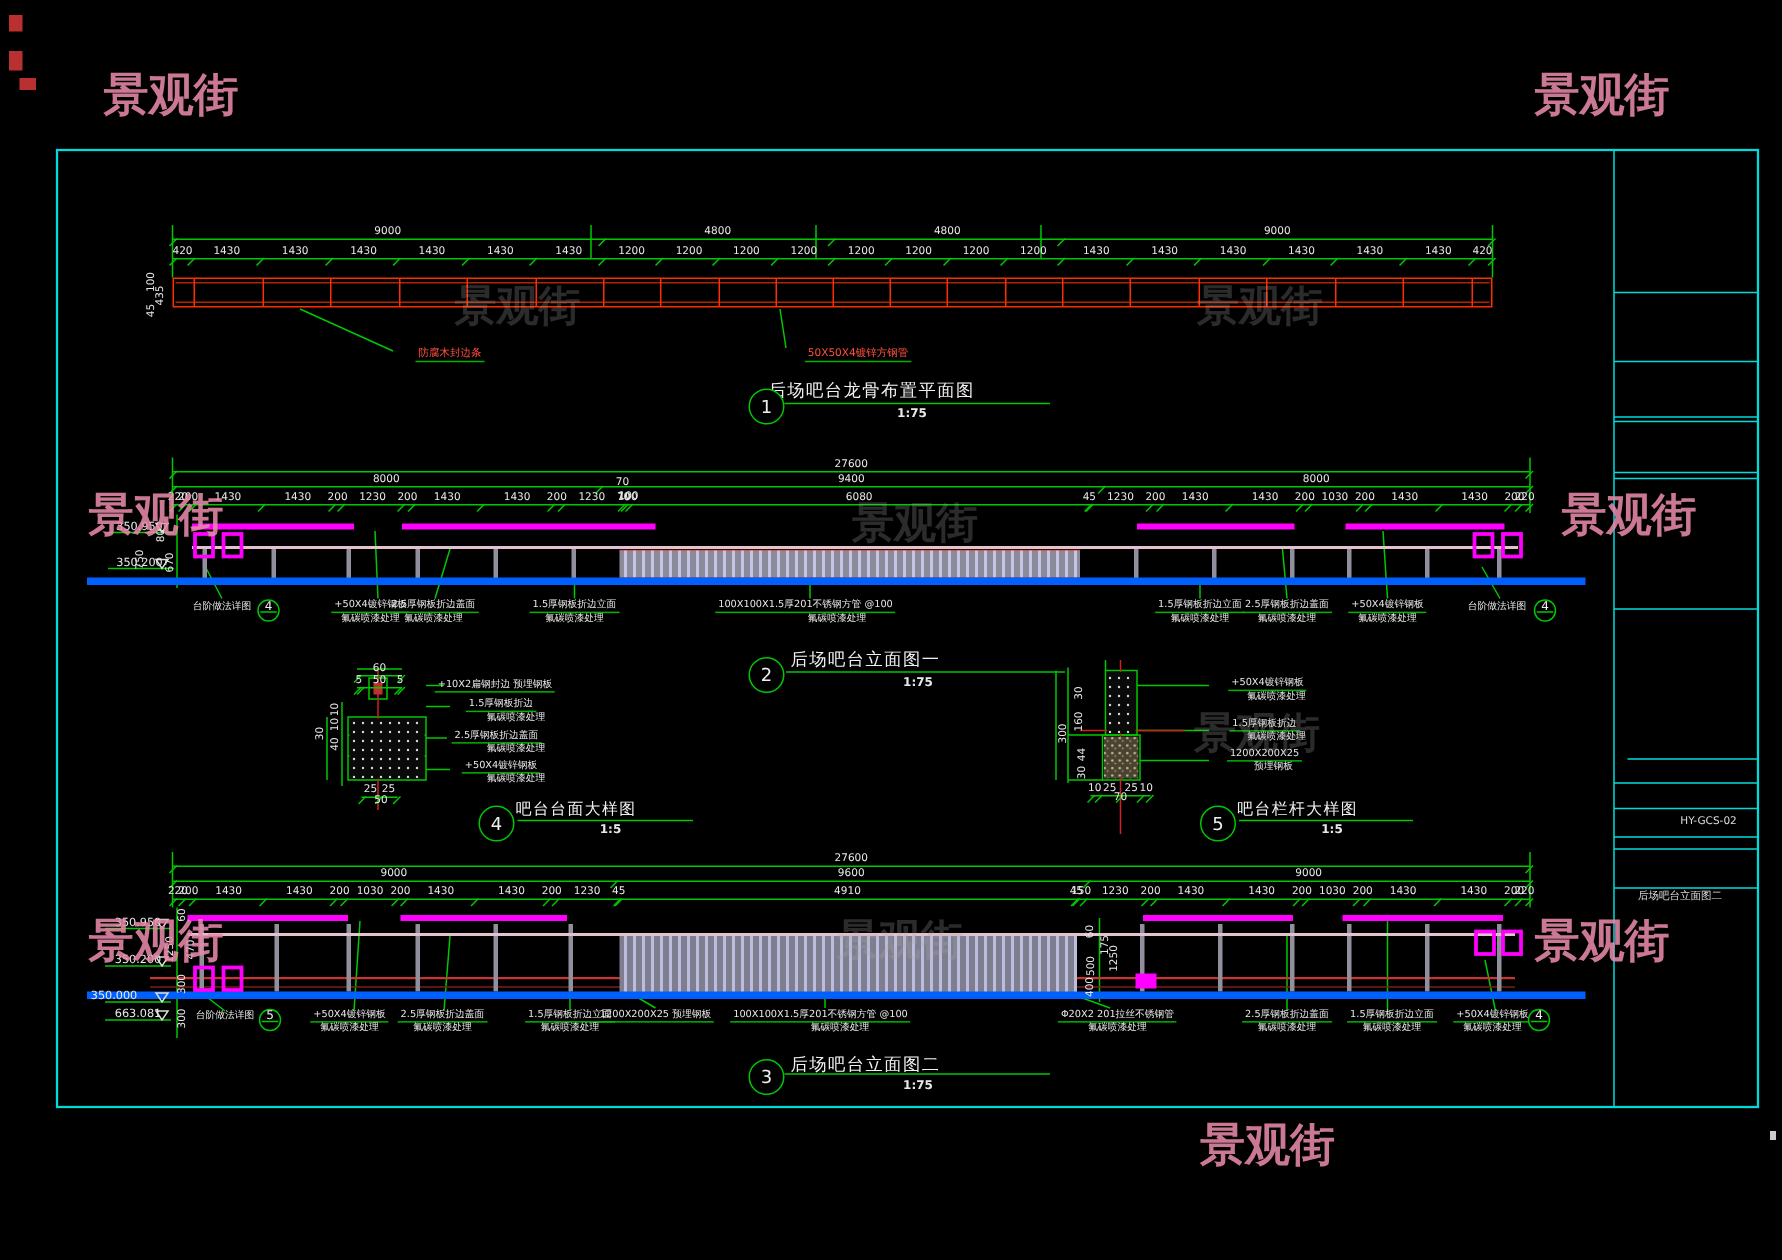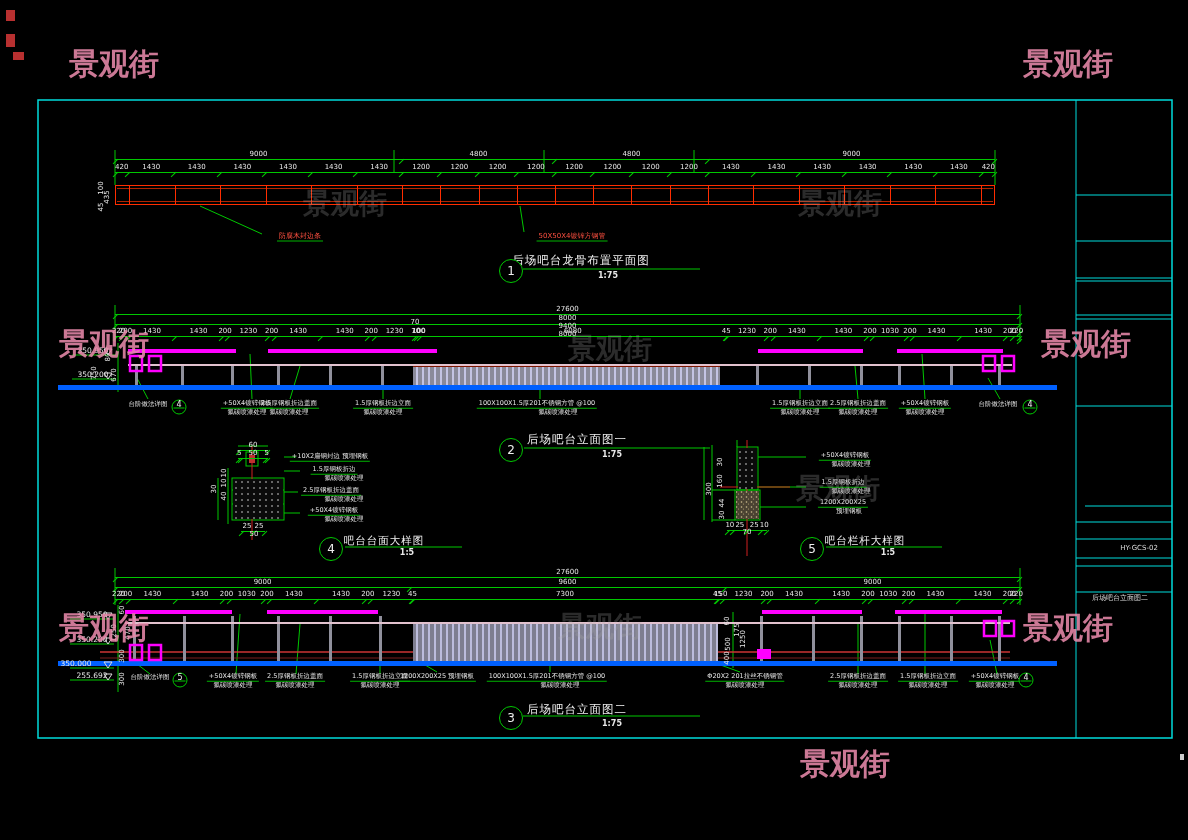--- a/index.html
+++ b/index.html
@@ -231,21 +231,21 @@
     <span class="t lb" style="left: 851px; top: 464px;">氟碳喷漆处理</span>
     <span class="t lb u" style="left: 843px; top: 483px;">1.5厚钢板折边</span>
     <span class="t lb" style="left: 851px; top: 491px;">氟碳喷漆处理</span>
     <span class="t lb u" style="left: 843px; top: 503px;">1200X200X25</span>
     <span class="t lb" style="left: 849px; top: 511px;">预埋钢板</span>
     <span class="t tt2" style="left: 865px; top: 540px;">吧台栏杆大样图</span>
     <span class="t sc" style="left: 888px; top: 553px;">1:5</span>
     <span class="t lv" style="left: 92px; top: 615px;">350.950</span>
     <span class="t lv" style="left: 92px; top: 640px;">350.200</span>
     <span class="t lv" style="left: 76px; top: 664px;">350.000</span>
-    <span class="t lv" style="left: 92px; top: 676px;">255.692</span>
+    <span class="t lv" style="left: 92px; top: 676px;">663.081</span>
     <span class="t d rot" style="left: 122px; top: 610px;">60</span>
     <span class="t d rot" style="left: 114px; top: 633px;">1250</span>
     <span class="t d rot" style="left: 128px; top: 633px;">470</span>
     <span class="t d rot" style="left: 122px; top: 656px;">300</span>
     <span class="t d rot" style="left: 122px; top: 679px;">300</span>
     <span class="t d rot" style="left: 727px; top: 621px;">60</span>
     <span class="t d rot" style="left: 737px; top: 630px;">175</span>
     <span class="t d rot" style="left: 728px; top: 644px;">500</span>
     <span class="t d rot" style="left: 727px; top: 658px;">400</span>
     <span class="t d rot" style="left: 743px; top: 639px;">1250</span>
@@ -349,21 +349,21 @@
       </div>
       <div class="c" style="flex-grow: 420; flex-basis: 0px;">
         <span>420</span>
       </div>
     </div>
     <div class="dimrow" style="left: 115px; top: 305px; width: 905px;">
       <div class="c" style="flex-grow: 27600; flex-basis: 0px;">
         <span>27600</span>
       </div>
     </div>
-    <div class="dimrow" style="left: 115px; top: 315px; width: 905px; flex-direction: column;">
+    <div class="dimrow" style="left: 115px; top: 315px; width: 905px;">
       <div class="c" style="flex-grow: 8000; flex-basis: 0px;">
         <span>8000</span>
       </div>
       <div class="c" style="flex-grow: 9400; flex-basis: 0px;">
         <span>9400</span>
       </div>
       <div class="c" style="flex-grow: 8000; flex-basis: 0px;">
         <span>8000</span>
       </div>
     </div>
@@ -494,21 +494,21 @@
       <div class="c" style="flex-grow: 200; flex-basis: 0px;">
         <span>200</span>
       </div>
       <div class="c" style="flex-grow: 1230; flex-basis: 0px;">
         <span>1230</span>
       </div>
       <div class="c" style="flex-grow: 45; flex-basis: 0px;">
         <span>45</span>
       </div>
       <div class="c" style="flex-grow: 9210; flex-basis: 0px;">
-        <span>7300</span>
+        <span>4910</span>
       </div>
       <div class="c" style="flex-grow: 45; flex-basis: 0px;">
         <span>45</span>
       </div>
       <div class="c" style="flex-grow: 150; flex-basis: 0px;">
         <span>150</span>
       </div>
       <div class="c" style="flex-grow: 1230; flex-basis: 0px;">
         <span>1230</span>
       </div>

